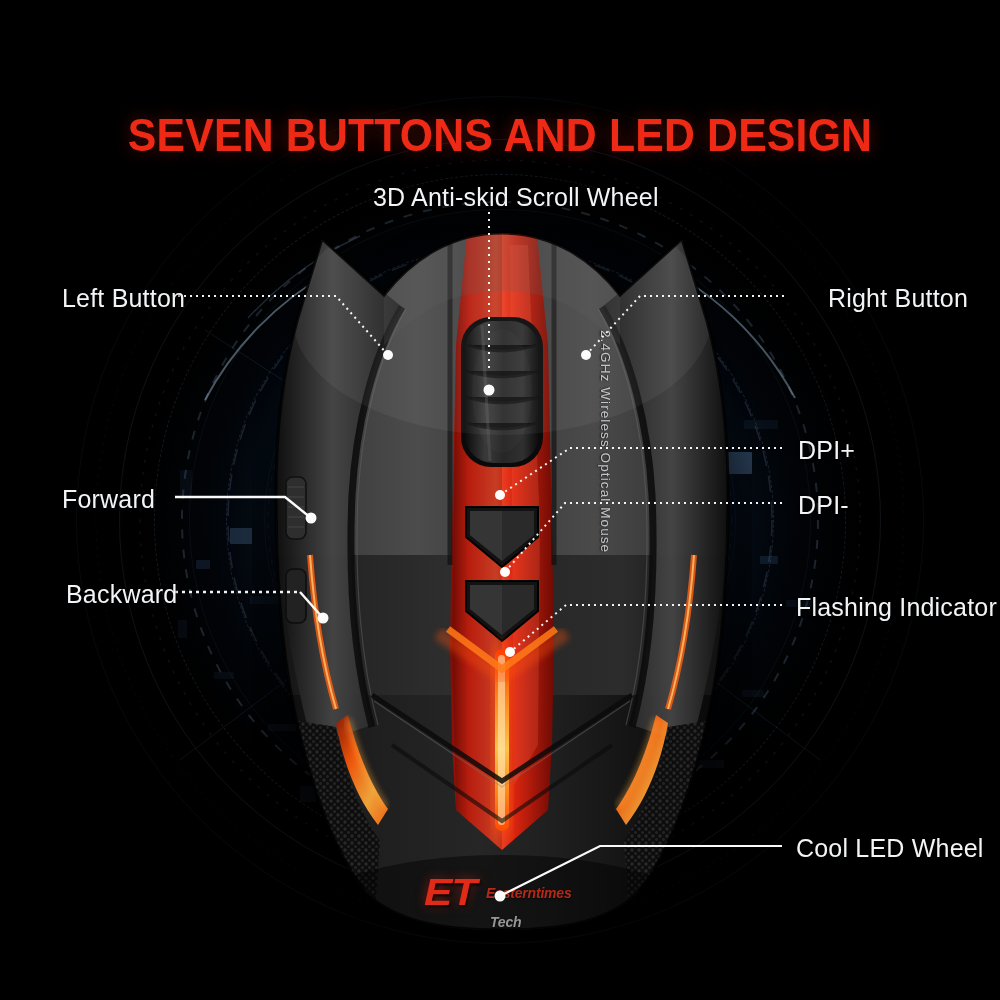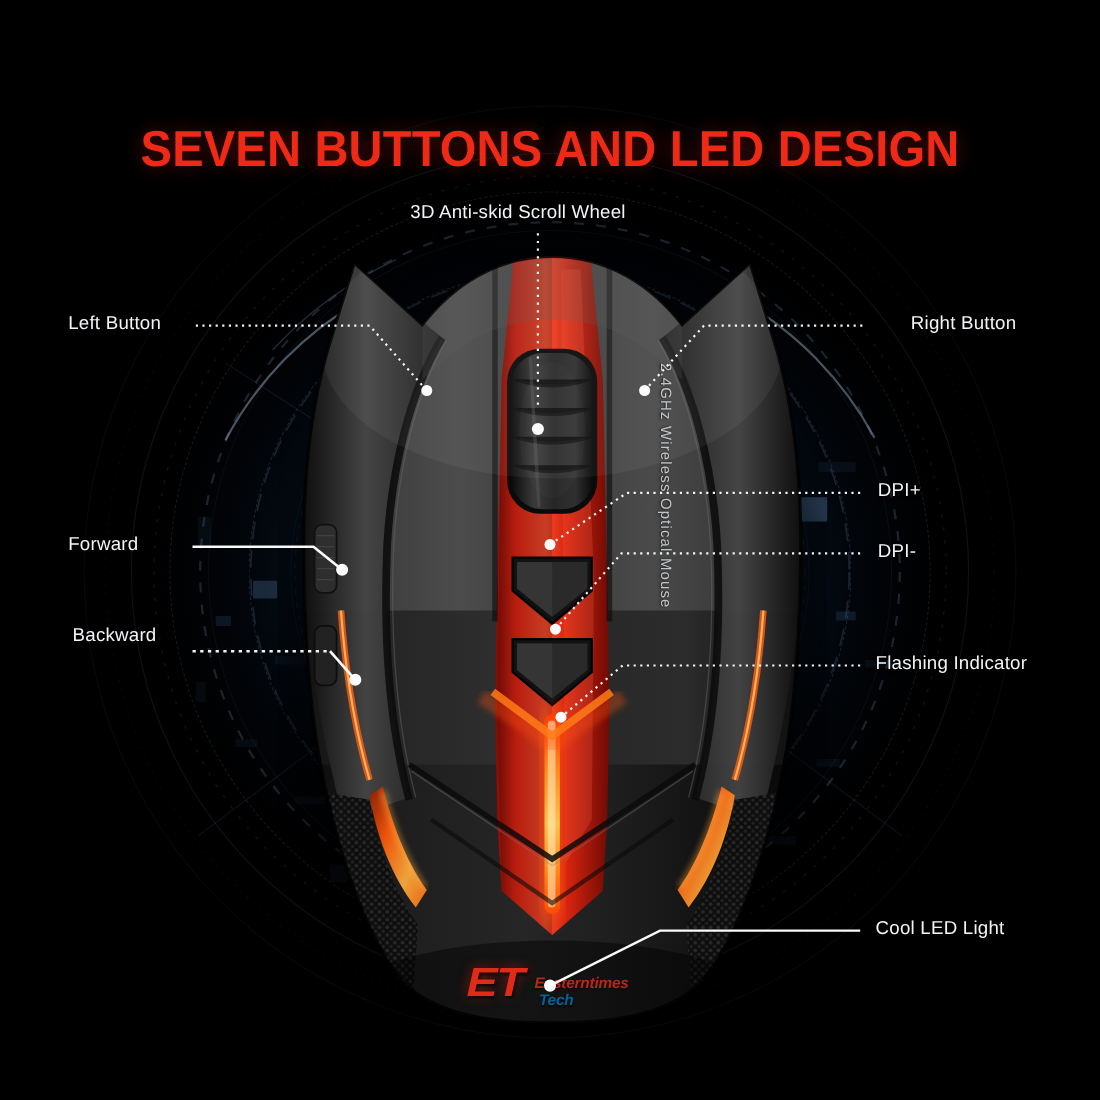--- a/index.html
+++ b/index.html
@@ -83,21 +83,21 @@
     text-shadow: 0 0 18px rgba(238,42,22,0.35);
     font-family: "Liberation Sans", sans-serif;
     transform: scaleX(0.93);
     white-space: nowrap;
   }
 
   
   .callout {
     position: absolute;
     color: #f2f4f6;
-    font-size: 17px;
+    font-size: 25px;
     font-family: "Liberation Sans", sans-serif;
     white-space: nowrap;
     letter-spacing: 0.2px;
     text-shadow: 0 1px 3px rgba(0,0,0,0.9);
   }
 
   
   #leaders { position: absolute; left: 0; top: 0; pointer-events: none; }
 
   
@@ -153,24 +153,24 @@
     font-weight: bold;
     color: #c42a18;
     font-family: "Liberation Sans", sans-serif;
     line-height: 15px;
     letter-spacing: -0.2px;
     text-shadow: 0 1px 2px rgba(0,0,0,0.8);
     opacity: 0.92;
   }
   .logo .sub2 {
     position: absolute;
-    left: 66px; top: 29px;
+    left: 66px; top: 42px;
     font-size: 14px;
     font-weight: bold;
-    color: #0369a1;
+    color: #a3a3a3;
     font-family: "Liberation Sans", sans-serif;
     letter-spacing: -0.2px;
     text-shadow: 0 1px 2px rgba(0,0,0,0.8);
     opacity: 0.92;
   }
 </style>
 </head>
 <body>
 
 <div id="stage">
@@ -495,23 +495,23 @@
   <div class="title">SEVEN BUTTONS AND LED DESIGN</div>
 
   <div class="callout" style="left:373px;  top:183px;">3D Anti-skid Scroll Wheel</div>
 
   <div class="callout" style="left:62px;   top:284px;">Left Button</div>
 
   <div class="callout" style="left:828px;  top:284px;">Right Button</div>
 
   <div class="callout" style="left:62px;   top:485px;">Forward</div>
 
-  <div class="callout" style="left:66px;   top:568px;">Backward</div>
+  <div class="callout" style="left:66px;   top:580px;">Backward</div>
 
   <div class="callout" style="left:798px;  top:436px;">DPI+</div>
 
   <div class="callout" style="left:798px;  top:491px;">DPI-</div>
 
   <div class="callout" style="left:796px;  top:593px;">Flashing Indicator</div>
 
-  <div class="callout" style="left:796px;  top:834px;">Cool LED Light</div>
+  <div class="callout" style="left:796px;  top:834px;">Cool LED Wheel</div>
 
 </div>
 
 </body></html>

